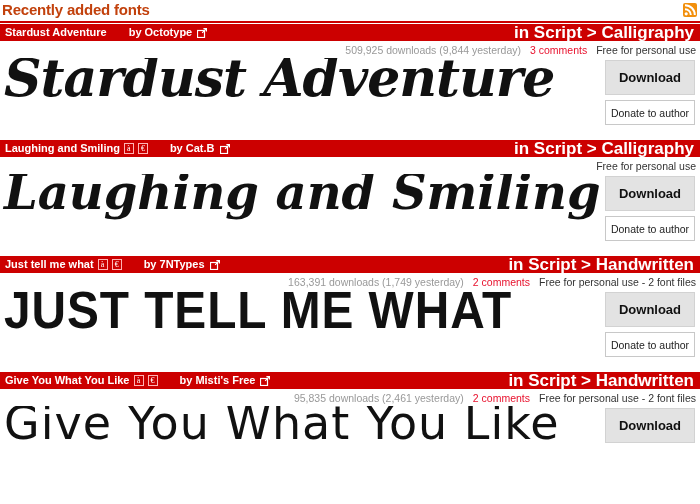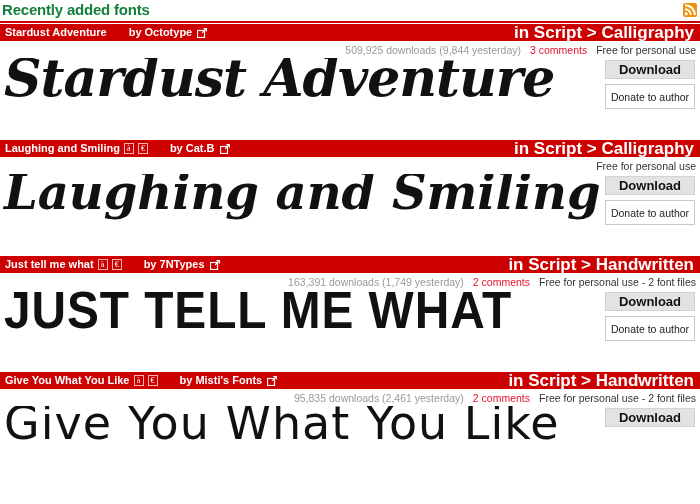--- a/index.html
+++ b/index.html
@@ -20,21 +20,21 @@
   .page-header {
     position: relative;
     height: 24px;
     padding: 0 2px;
   }
   .page-title {
     position: absolute;
     left: 2px; top: 1px;
     font-size: 15px;
     font-weight: bold;
-    color: #15803d;
+    color: #c2410c;
     letter-spacing: -0.2px;
     white-space: nowrap;
   }
   .rss-icon {
     position: absolute;
     right: 3px; top: 3px;
     width: 14px; height: 14px;
     border-radius: 2px;
     background: #f2900d;
     overflow: hidden;
@@ -172,21 +172,21 @@
     position: absolute;
     right: 5px;
     top: 2px;
     width: 90px;
     display: flex;
     flex-direction: column;
     align-items: stretch;
     gap: 5px;
   }
   .btn-download {
-    height: 19px;
+    height: 35px;
     background: #e3e3e3;
     border: 1px solid #d2d2d2;
     color: #111111;
     font-size: 13px;
     font-weight: bold;
     display: flex;
     align-items: center;
     justify-content: center;
     cursor: pointer;
   }
@@ -305,21 +305,21 @@
             <div class="btn-donate">Donate to author</div>
           </div>
         </div>
       </div>
       <div class="font-card">
         <div class="card-bar">
           <div class="bar-left">
             <span class="font-name">Give You What You Like</span>
             <span class="badge">à</span>
             <span class="badge">€</span>
-            <span class="by-author">by Misti's Fonts</span>
+            <span class="by-author">by Misti's Free</span>
             <span class="ext-link">
               <svg width="10" height="10" viewBox="0 0 10 10">
                 <rect x="0.5" y="2.5" width="7" height="7" fill="none" stroke="#ffffff" stroke-width="1.2"></rect>
                 <path d="M5.2 4.8 L9.3 0.7" stroke="#ffffff" stroke-width="1.2" fill="none"></path>
                 <path d="M6.4 0.6 H9.4 V3.6" fill="none" stroke="#ffffff" stroke-width="1.2"></path>
               </svg>
             </span>
           </div>
           <div class="bar-right">in Script &gt; Handwritten</div>
         </div>

